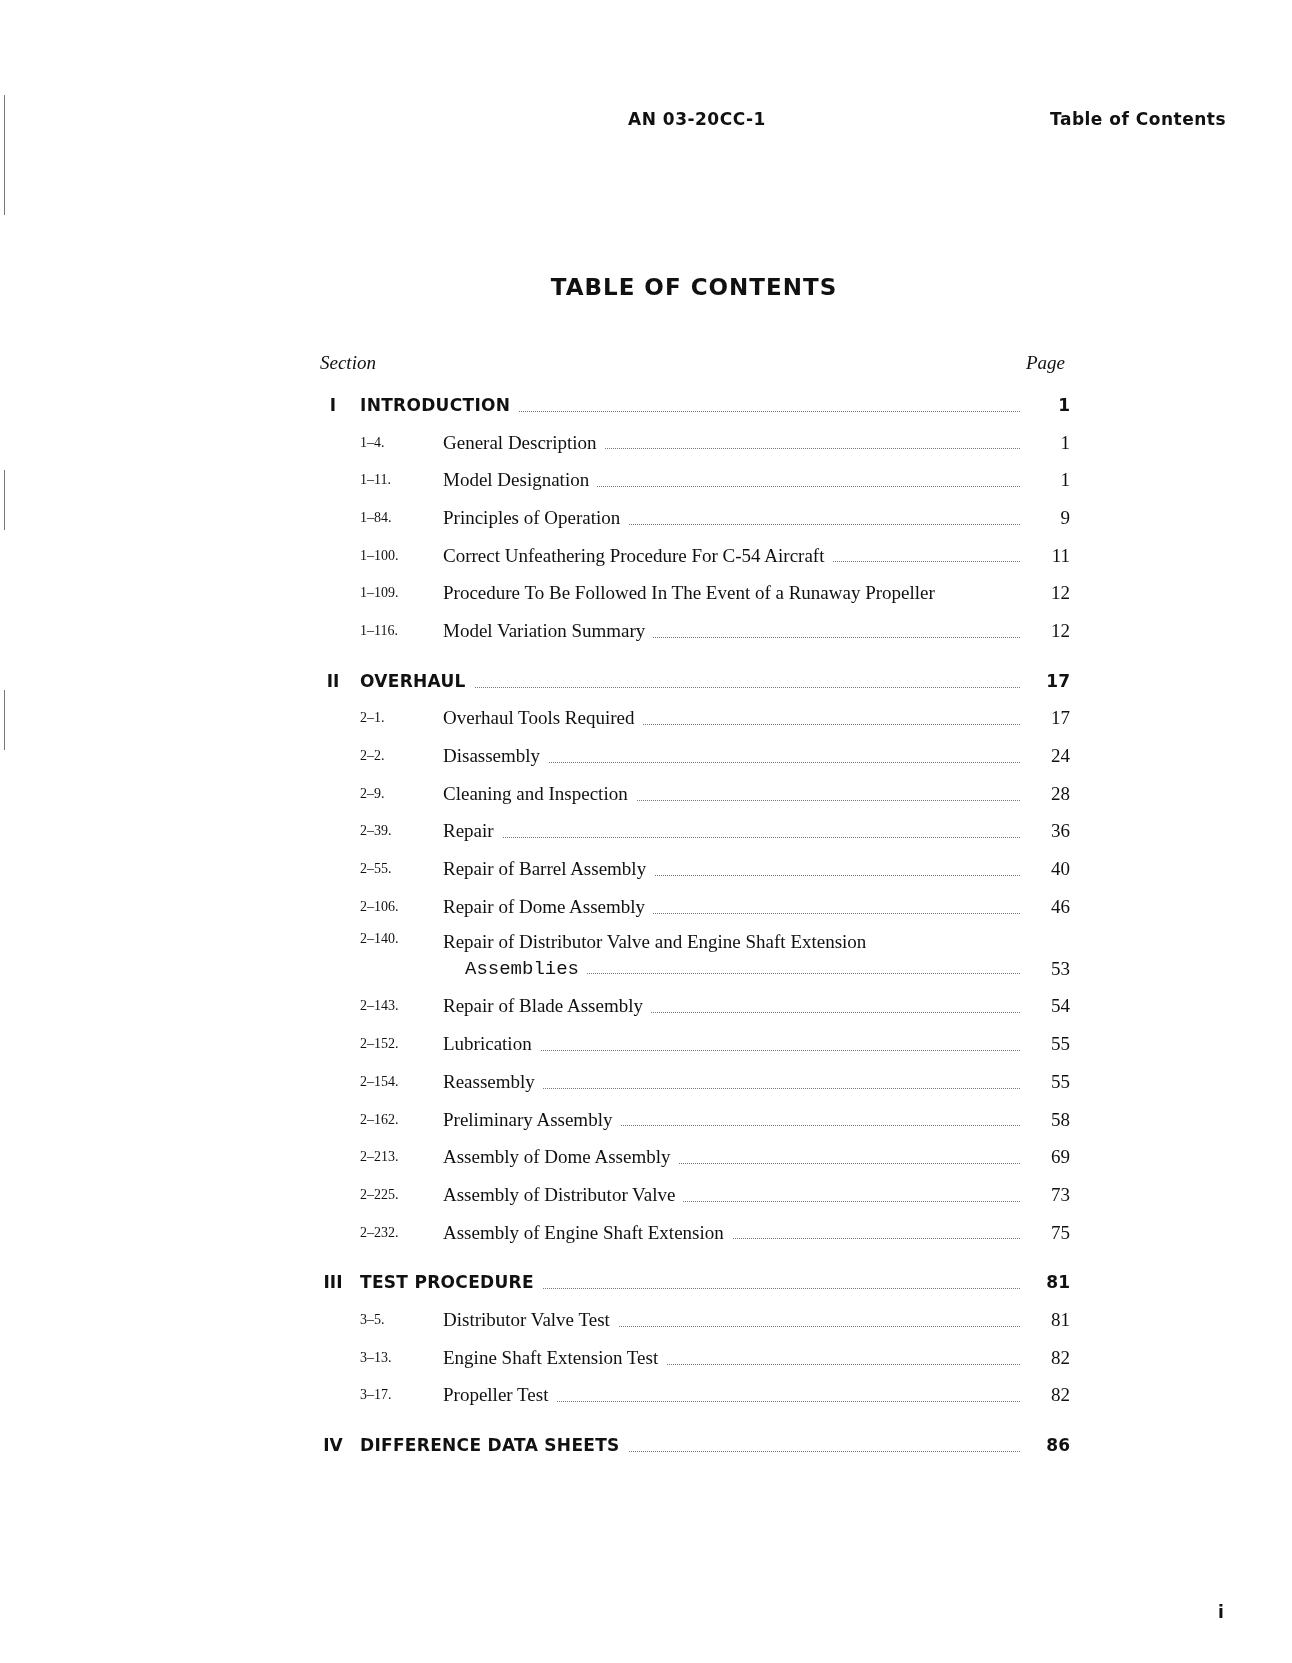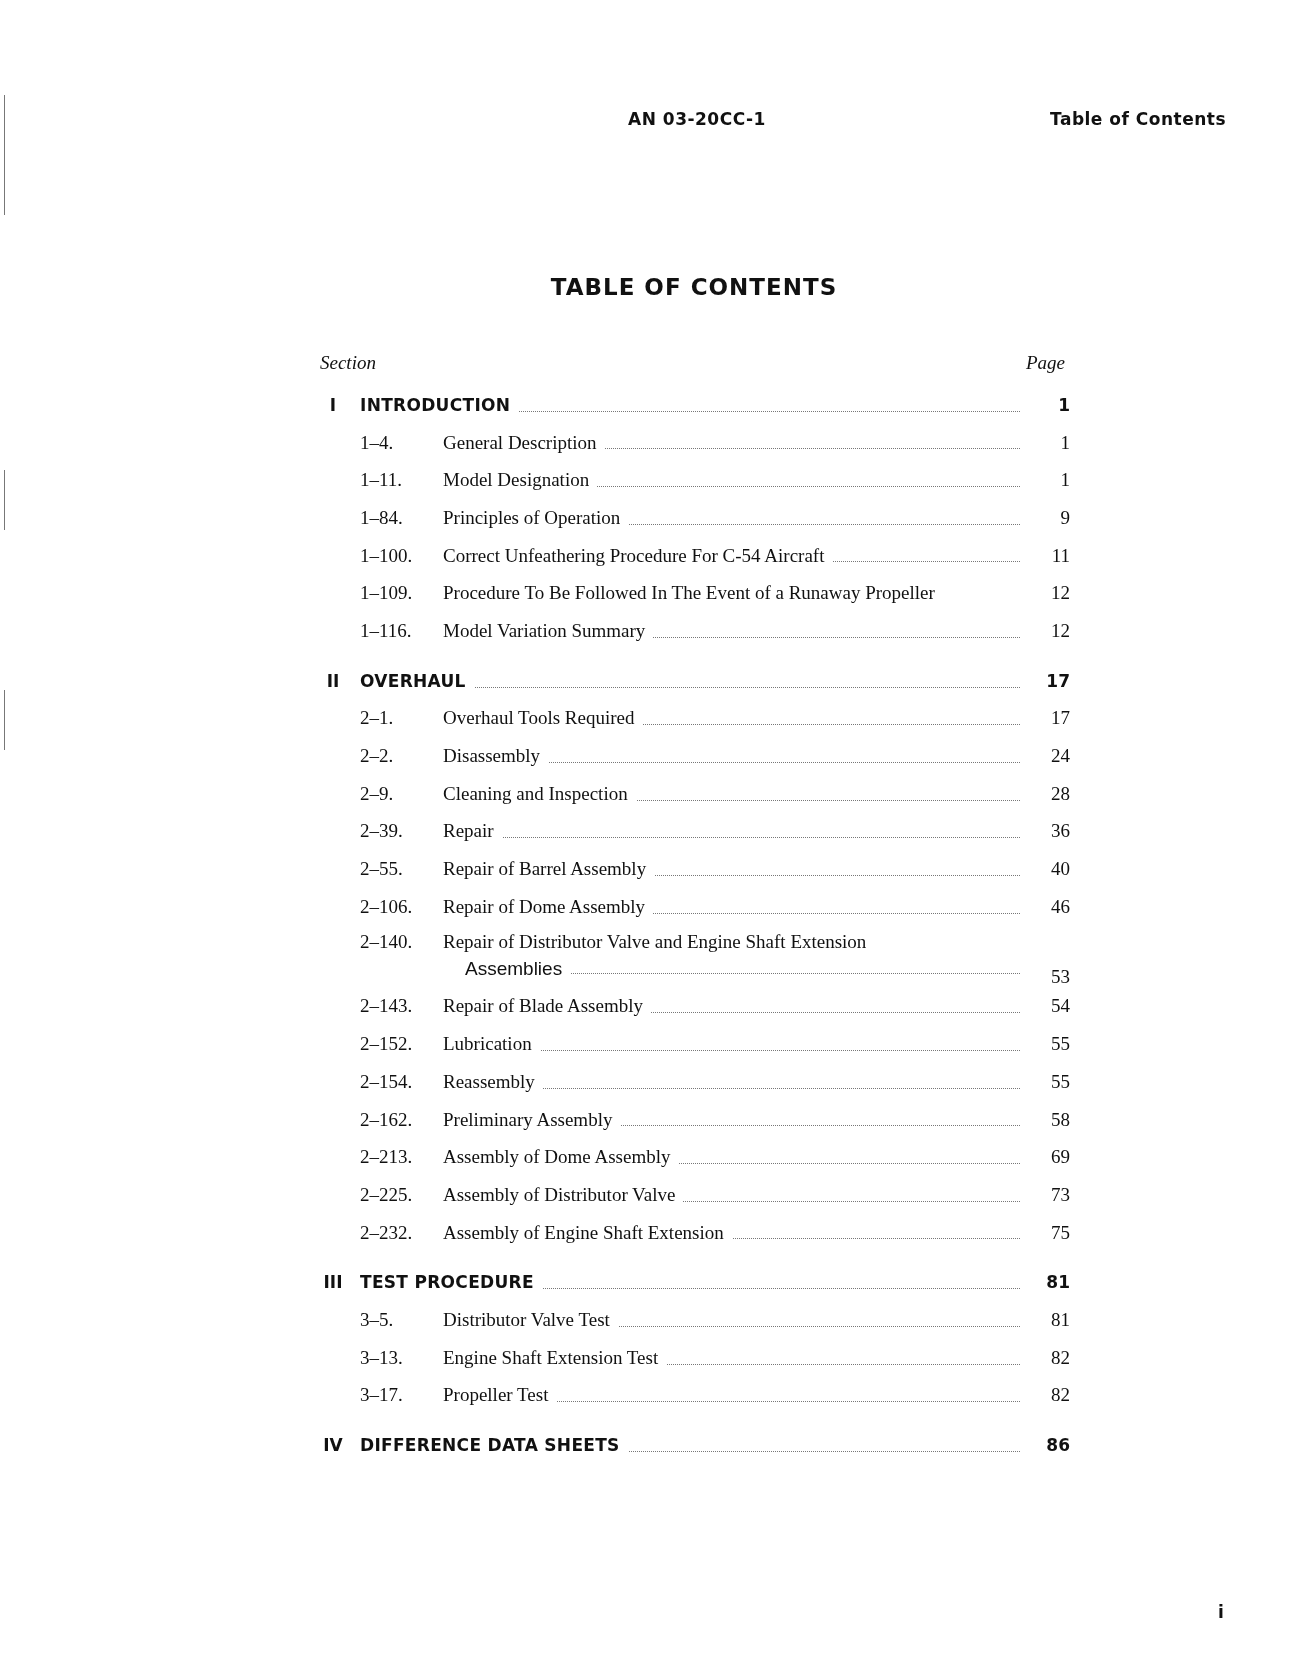--- a/index.html
+++ b/index.html
@@ -10,31 +10,31 @@
   .hdr-right { left:1050px; }
   .title { position:absolute; top:274px; left:0; width:1292px; text-align:center; font-family:"DejaVu Sans", sans-serif; font-weight:bold; font-size:23px; letter-spacing:1px; padding-left:96px; box-sizing:border-box; }
   .colhead { position:absolute; top:352px; font-family:"Liberation Serif", serif; font-style:italic; font-size:19px;text-align:center; }
   .col-section { left:320px; }
   .col-page { left:1026px; }
   .toc { position:absolute; left:318px; top:386px; width:752px; }
   .row { position:relative; height:37.7px; display:flex; align-items:center; }
   .row.gap-before { margin-top:12px; }
   .roman { position:absolute; left:0; width:30px; text-align:center; font-family:"DejaVu Sans", sans-serif; font-weight:bold; font-size:17px; }
   .sec-title { position:absolute; left:42px; font-family:"DejaVu Sans", sans-serif; font-weight:bold; font-size:17px; letter-spacing:0.3px; white-space:nowrap; background:#fff; padding-right:8px; z-index:2;text-align:right; }
-  .sub-num { position:absolute; left:42px; font-family:"Liberation Serif", serif; font-size:19px; }
+  .sub-num { position:absolute; left:42px; font-family:"Liberation Serif", serif; font-size:14px; }
   .sub-title { position:absolute; left:125px; font-family:"Liberation Serif", serif; font-size:19px; white-space:nowrap; background:#fff; padding-right:8px; z-index:2; }
   .leader { position:absolute; left:42px; right:50px; bottom:12px; border-bottom:1.5px dotted #777; z-index:1; }
   .sub .leader { left:125px; }
   .pg { position:absolute; right:0; width:40px; text-align:right; font-family:"Liberation Serif", serif; font-size:19px; }
   .sec .pg { font-family:"DejaVu Sans", sans-serif; font-weight:bold; font-size:17px; }
   .row.two-line { height:62px; }
   .two-line .sub-num { top:5px; }
   .two-line .sub-title { top:5px; background:transparent; }
-  .two-line .cont-title { position:absolute; left:147px; bottom:8px; font-family:Liberation Sans, sans-serif; font-size:19px; background:#fff; padding-right:8px; z-index:2; }
-  .two-line .pg { bottom:0;text-align:right; }
+  .two-line .cont-title { position:absolute; left:147px; bottom:8px; font-family:Liberation Mono, monospace; font-size:19px; background:#fff; padding-right:8px; z-index:2; }
+  .two-line .pg { bottom:8px;text-align:right; }
   .two-line .leader { left:147px; bottom:14px; }
   .folio { position:absolute; left:1218px; top:1602px; font-family:"DejaVu Sans", sans-serif; font-weight:bold; font-size:17px; }
   .margin-line { position:absolute; left:4px; width:1px; background:#777; }
 </style>
 </head>
 <body>
 
 <div class="page">
 
   <div class="margin-line" style="top:95px;height:120px;"></div>

